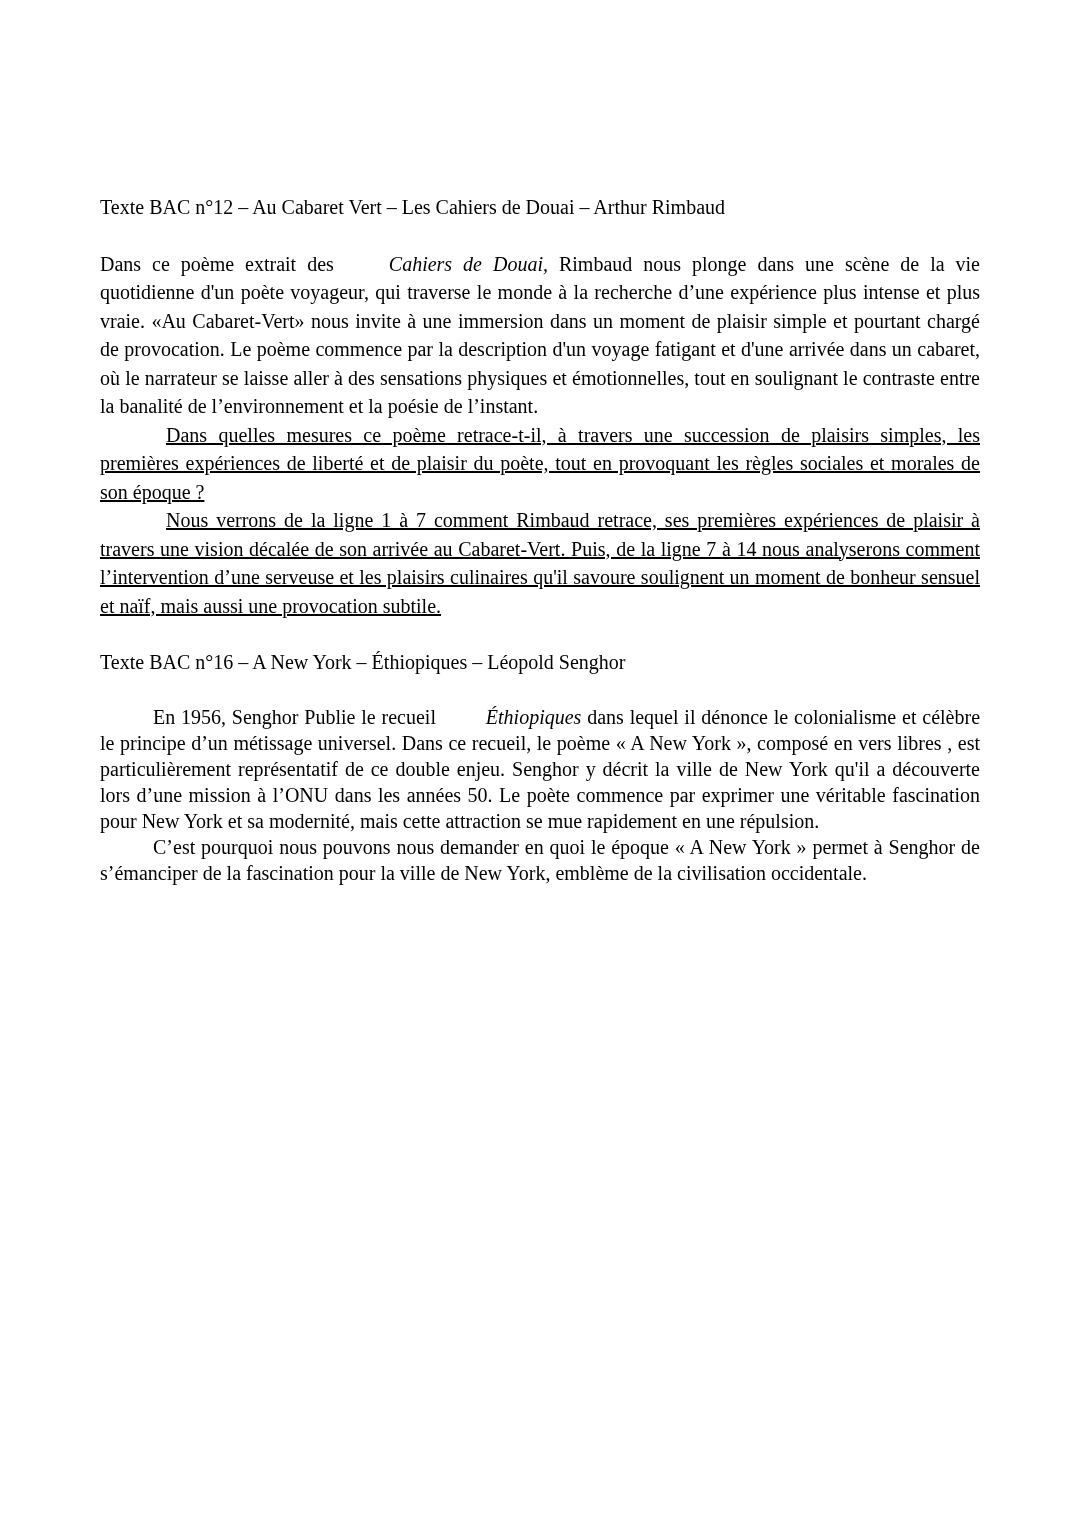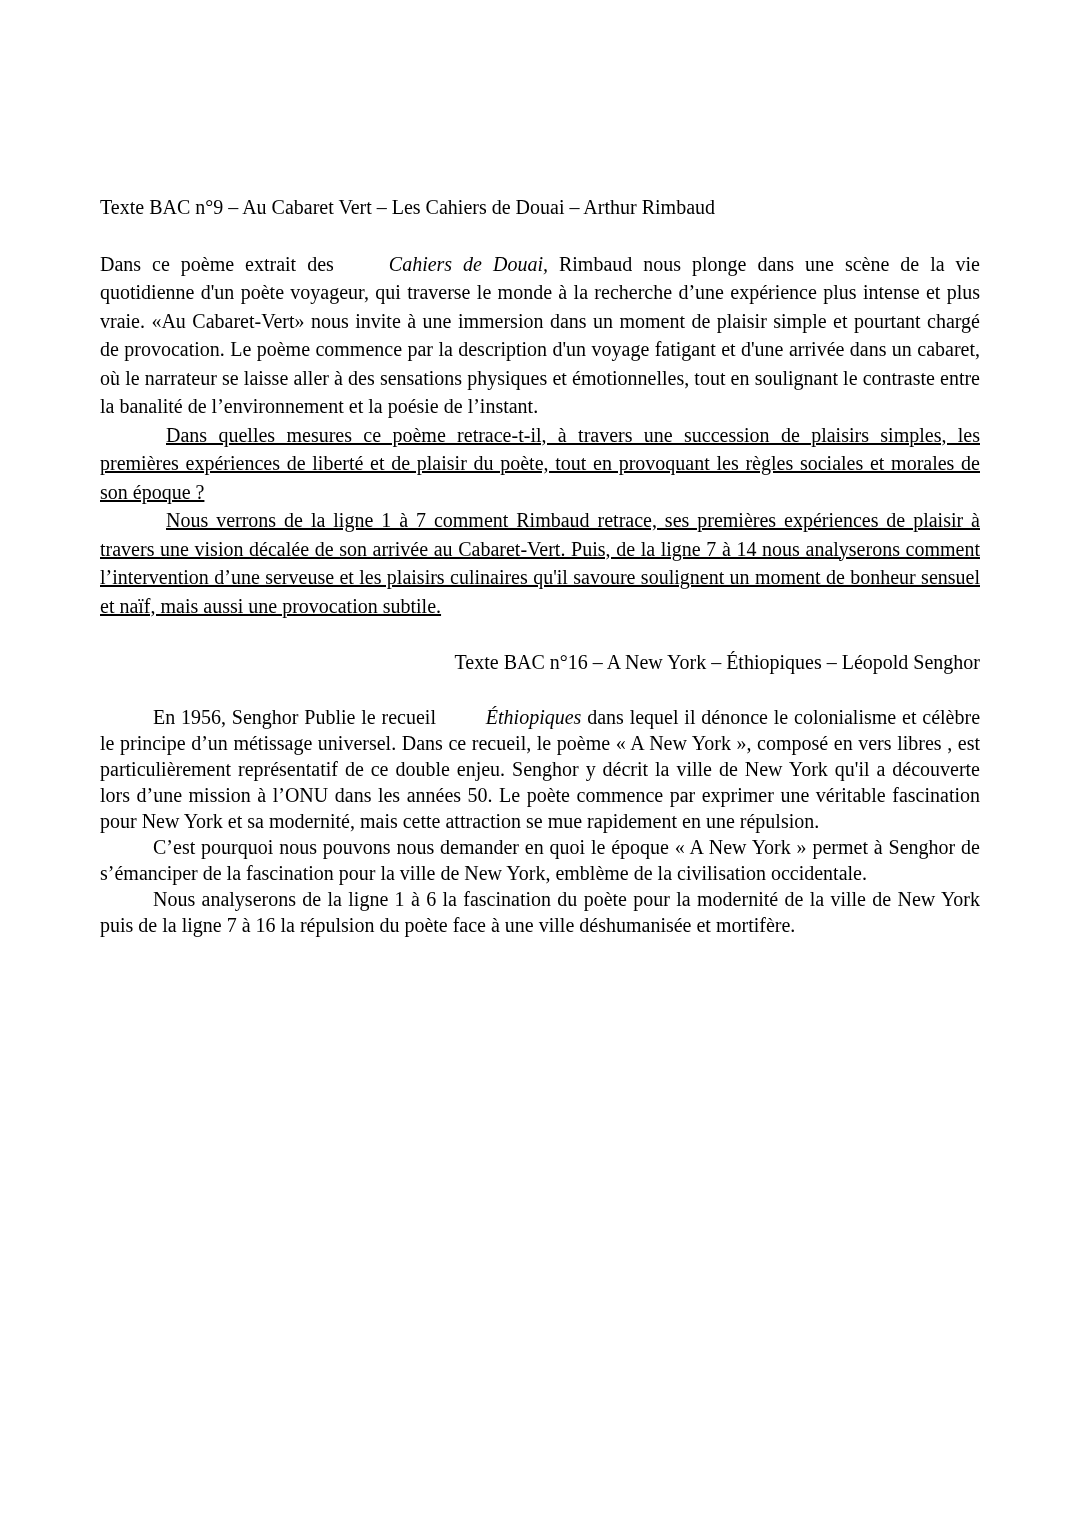--- a/index.html
+++ b/index.html
@@ -19,41 +19,40 @@
     padding: 193px 100px 0 100px;
   }
   .doc-title {
     font-weight: 400;
     font-size: 20px;
   }
   .sec1 { line-height: 28.5px; }
   .sec2 { line-height: 26px; }
   .para { text-align: justify; }
   .title-1 { margin-bottom: 28px; }
-  .title-2 { margin-top: 29px; margin-bottom: 29px; text-align: right; }
+  .title-2 { margin-top: 29px; margin-bottom: 29px; }
   .indent1 { text-indent: 66px; text-decoration: underline; }
   .indent2 { text-indent: 53px; }
   .italic { font-style: italic; margin-left: 44px; }
 </style>
 </head>
 <body>
 
 <div class="page">
   <div class="content">
 
-    <h2 class="doc-title sec1 title-1">Texte BAC n°9 – Au Cabaret Vert – Les Cahiers de Douai – Arthur Rimbaud</h2>
+    <h2 class="doc-title sec1 title-1">Texte BAC n°12 – Au Cabaret Vert – Les Cahiers de Douai – Arthur Rimbaud</h2>
 
     <p class="para sec1"><span>Dans ce poème extrait des </span><span class="italic">Cahiers de Douai,</span><span> Rimbaud nous plonge dans une scène de la vie quotidienne d'un poète voyageur, qui traverse le monde à la recherche d’une expérience plus intense et plus vraie. «Au Cabaret-Vert»  nous invite à une immersion dans un moment de plaisir simple et pourtant chargé de provocation. Le poème commence par la description d'un voyage fatigant et d'une arrivée dans un cabaret, où le narrateur se laisse aller à des sensations physiques et émotionnelles, tout en soulignant le contraste entre la banalité de l’environnement et la poésie de l’instant.</span></p>
 
     <p class="para sec1 indent1"><span>Dans quelles mesures ce poème retrace-t-il, à travers une succession de plaisirs simples, les premières expériences de liberté et de plaisir du poète, tout en provoquant les règles sociales et morales de son époque ?</span></p>
 
     <p class="para sec1 indent1"><span>Nous verrons de la ligne 1 à 7 comment Rimbaud retrace, ses premières expériences de plaisir à travers une vision décalée de son arrivée au Cabaret-Vert. Puis, de la ligne 7 à 14 nous analyserons comment l’intervention d’une serveuse et les plaisirs culinaires qu'il savoure soulignent un moment de bonheur sensuel et naïf, mais aussi une provocation subtile.</span></p>
 
     <h2 class="doc-title sec2 title-2">Texte BAC n°16 – A New York – Éthiopiques – Léopold Senghor</h2>
 
     <p class="para sec2 indent2"><span>En 1956, Senghor Publie le recueil </span><span class="italic">Éthiopiques</span><span> dans lequel il dénonce le colonialisme et célèbre le principe d’un métissage universel. Dans ce recueil, le poème « A New York », composé en vers libres , est particulièrement représentatif de ce double enjeu. Senghor y décrit la ville de New York qu'il a découverte lors d’une mission à l’ONU dans les années 50. Le poète commence par exprimer une véritable fascination pour New York et sa modernité, mais cette attraction se mue rapidement en une répulsion.</span></p>
 
     <p class="para sec2 indent2"><span>C’est pourquoi nous pouvons nous demander en quoi le époque « A New York » permet à Senghor de s’émanciper de la fascination pour la ville de New York, emblème de la civilisation occidentale.</span></p>
 
-    <p class="para sec2 indent2"><span>Nous analyserons de la ligne 1 à 6 la fascination du poète pour la modernité de la ville de New York puis de la ligne 7 à 16 la répulsion du poète face à une ville déshumanisée et mortifère.</span></p>
 
   </div>
 </div>
 
 </body></html>

